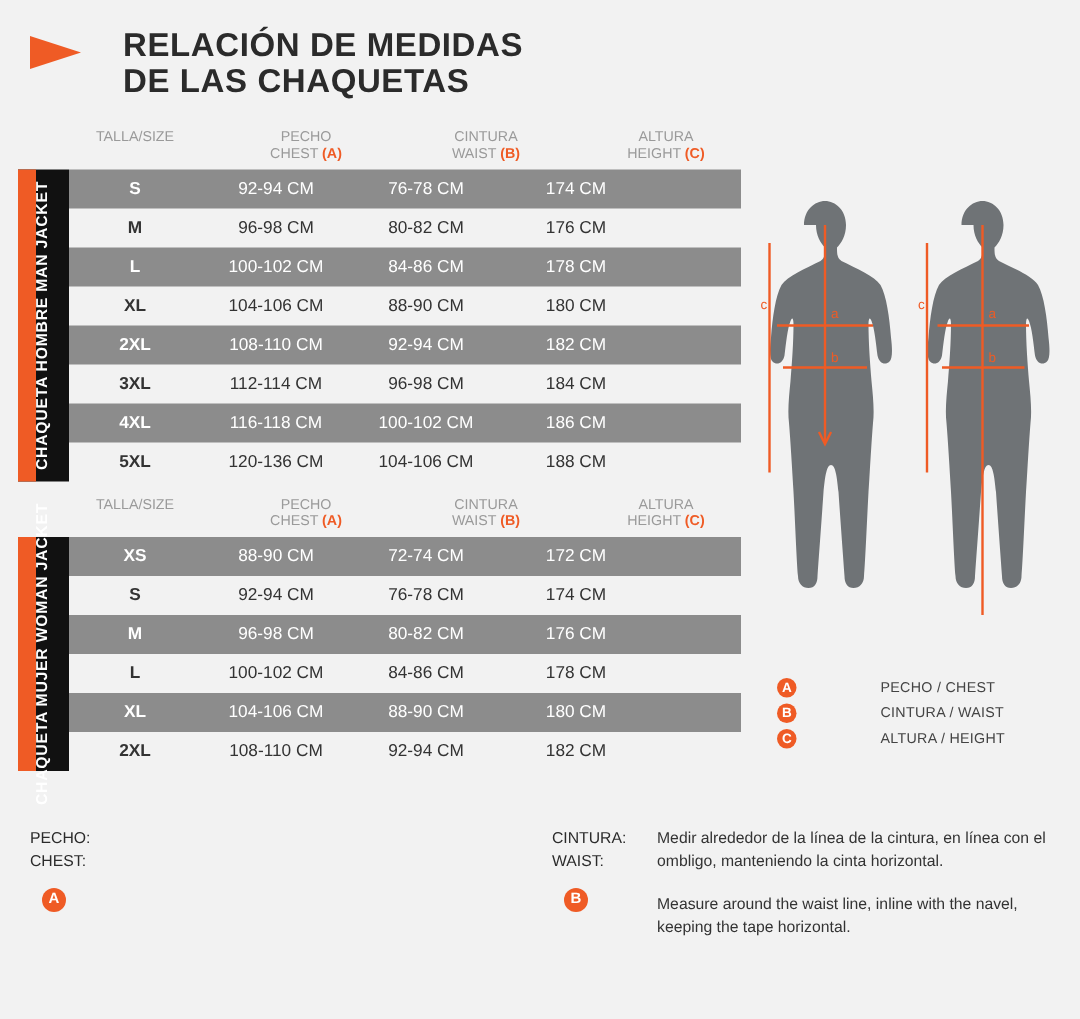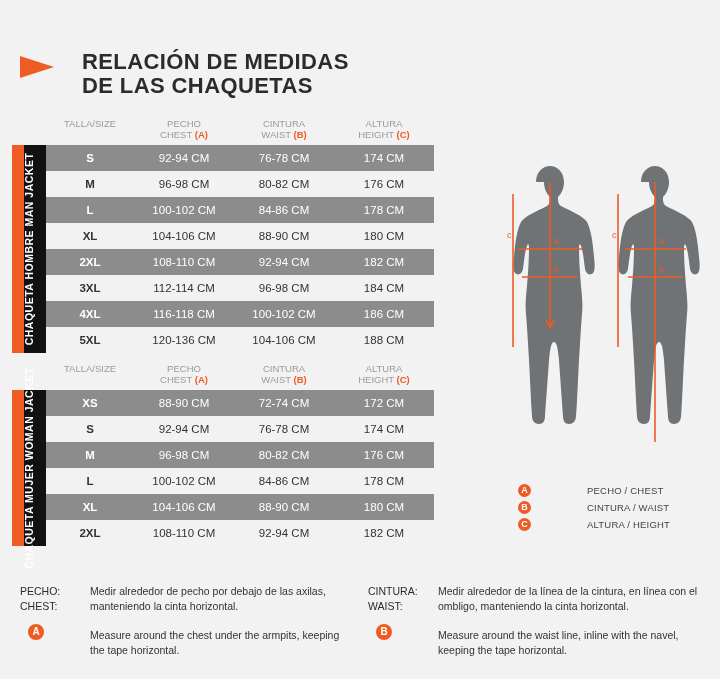--- a/index.html
+++ b/index.html
@@ -12,21 +12,20 @@
     background: #f2f2f2;
     font-family: "Liberation Sans", sans-serif;
     color: #333;
     overflow: hidden;
     position: relative;
   }
   .page {
     position: relative;
     width: 720px;
     height: 529px;
-    margin-top: 32px;
   }
 
   
   .header {
     position: absolute;
     left: 20px;
     top: 18px;
     width: 500px;
   }
   .header-arrow {
@@ -62,20 +61,21 @@
   .table-block {
     position: absolute;
   }
   #man-table { left: 12px; top: 85px; }
   #woman-table { left: 12px; top: 330px; }
 
   .col-head {
     display: flex;
     height: 28px;
     margin-left: 34px;
+    gap: 20px;
   }
   .col-head .ch {
     font-size: 9.5px;
     color: #9a9a9a;
     text-transform: uppercase;
     line-height: 11px;
     text-align: center;
     padding-top: 1px;
   }
   .ch-size   { width: 88px; text-align: center; }
@@ -440,24 +440,20 @@
       </div>
     </div>
 
   <div class="notes">
     <div class="note" id="note-chest">
       <div class="note-label">
         <div>PECHO:</div>
         <div>CHEST:</div>
       </div>
       <div class="note-badge">A</div>
-      <div class="note-body">
-        <p class="es">Medir alrededor de pecho por debajo de las axilas, manteniendo la cinta horizontal.</p>
-        <p class="en">Measure around the chest under the armpits, keeping the tape horizontal.</p>
-      </div>
     </div>
     <div class="note" id="note-waist">
       <div class="note-label">
         <div>CINTURA:</div>
         <div>WAIST:</div>
       </div>
       <div class="note-badge">B</div>
       <div class="note-body">
         <p class="es">Medir alrededor de la línea de la cintura, en línea con el ombligo, manteniendo la cinta horizontal.</p>
         <p class="en">Measure around the waist line, inline with the navel, keeping the tape horizontal.</p>

